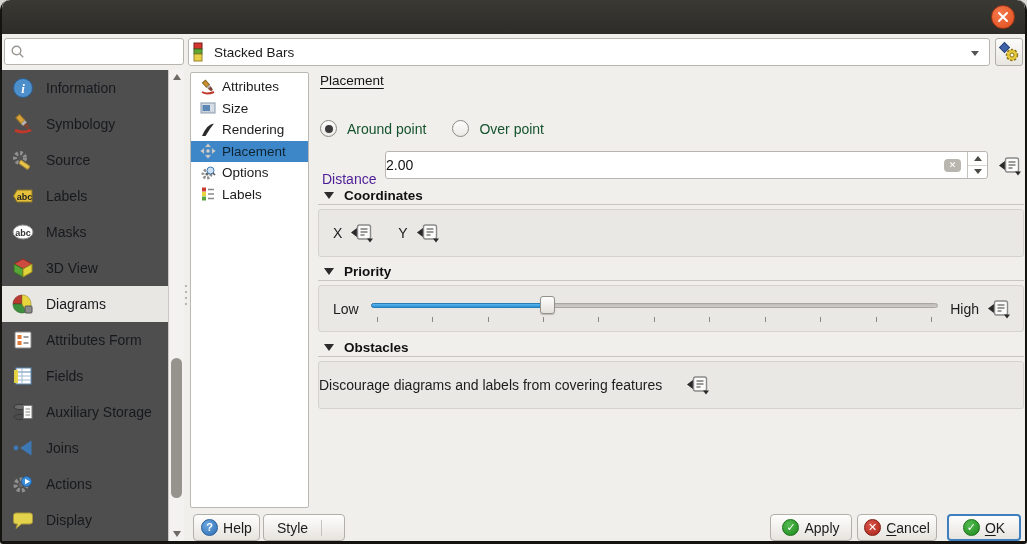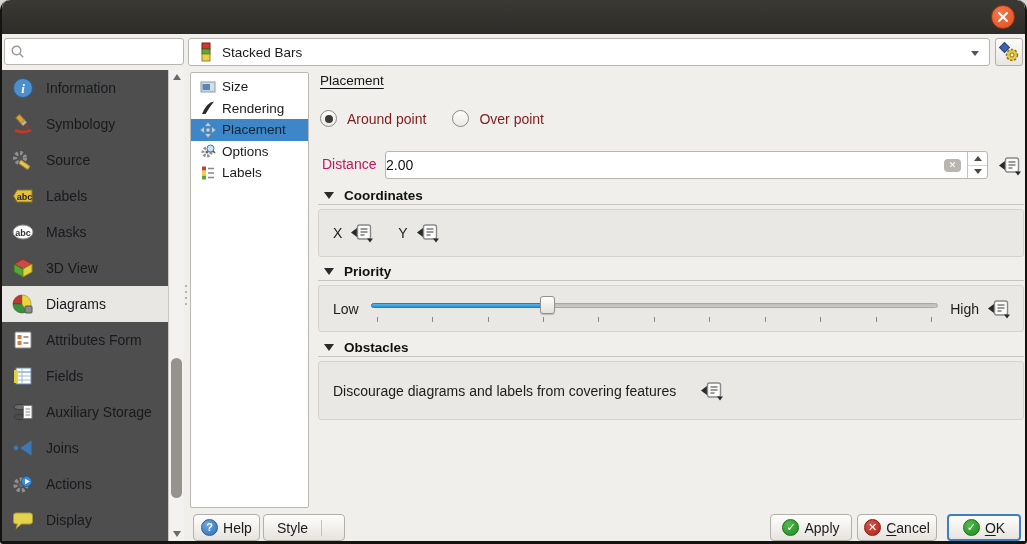--- a/index.html
+++ b/index.html
@@ -19,21 +19,21 @@
   .close-btn { position:absolute; right:10px; top:5px; width:24px; height:24px; border-radius:50%;
                background:radial-gradient(circle at 35% 30%, #f4764a, #e1501f);
                border:1px solid #9c3213; display:flex; align-items:center; justify-content:center; cursor:default; }
 
   
   .search-box { position:absolute; left:2px; top:38px; width:180px; height:27px; background:#ffffff;
                 border:1px solid #b8b5b0; border-radius:3px; display:flex; align-items:center; padding-left:5px; }
   .search-box input { border:none; outline:none; width:140px; font-size:13px; margin-left:4px;
                       font-family:inherit; background:transparent; }
   .combo { position:absolute; left:186px; top:38px; width:802px; height:28px; background:#ffffff;
-           border:1px solid #b8b5b0; border-radius:3px; display:flex; align-items:center; padding:0 8px; }
+           border:1px solid #b8b5b0; border-radius:3px; display:flex; align-items:center; padding:0 0; }
   .combo .combo-label { font-size:13.5px; color:#1a1a1a; margin-left:8px; }
   .combo .arrow-down { position:absolute; right:10px; top:12px; width:0; height:0;
                        border-left:4px solid transparent; border-right:4px solid transparent; border-top:5px solid #555; }
   .tool-btn { position:absolute; left:993px; top:38px; width:28px; height:28px;
               background:linear-gradient(#fcfcfb,#e9e6e1); border:1px solid #b3afa9; border-radius:3px;
               display:flex; align-items:center; justify-content:center; }
 
   
   .sidebar { position:absolute; left:0; top:70px; width:166px; height:471px; background:#4e4e4e; overflow:hidden; }
   .side-item { height:36px; display:flex; align-items:center; padding-left:9px; gap:11px;
@@ -55,27 +55,27 @@
   .tabpanel { position:absolute; left:188px; top:72px; width:119px; height:436px; background:#ffffff;
               border:1px solid #bbb8b3; border-radius:2px; padding-top:3px; }
   .tab-item { height:21.5px; display:flex; align-items:center; gap:6px; padding-left:8px;
               font-size:13.5px; color:#1b1b1b; cursor:default; }
   .tab-item.selected { background:#3d87c8; color:#0d2433; }
   .tab-icon { width:17px; height:17px; display:flex; align-items:center; justify-content:center; flex:none; }
 
   
   .page-heading { position:absolute; left:318px; top:73px; font-size:13.5px; color:#141414;
                   text-decoration:underline; text-underline-offset:3px; }
-  .radio-row { position:absolute; left:318px; top:110px; display:flex; align-items:center; gap:10px; font-size:14px; color:#7f1d1d; }
+  .radio-row { position:absolute; left:318px; top:120px; display:flex; align-items:center; gap:10px; font-size:14px; color:#14532d; }
   .radio { width:17px; height:17px; border-radius:50%; background:linear-gradient(#fdfdfd,#eceae6);
            border:1px solid #8d8a85; display:inline-flex; align-items:center; justify-content:center; }
   .radio.checked::after { content:""; width:8px; height:8px; border-radius:50%; background:#3a3a3a; }
   .radio-label { margin-right:16px; }
 
-  .distance-label { position:absolute; left:320px; top:156px; font-size:14px; color:#be185d; }
+  .distance-label { position:absolute; left:320px; top:171px; font-size:14px; color:#4c1d95; }
   .spinbox { position:absolute; left:383px; top:151px; width:603px; height:28px; background:#ffffff;
              border:1px solid #b8b5b0; border-radius:3px; display:flex; align-items:center; }
   .spin-value { flex:1; font-size:14px; color:#111; }
   .clear-chip { width:17px; height:13px; background:#b9b6b0; border-radius:4px; margin-right:6px;
                 display:flex; align-items:center; justify-content:center; color:#fff; font-size:9px; font-weight:bold; line-height:1; }
   .spin-arrows { width:20px; height:100%; border-left:1px solid #c6c3be; display:flex; flex-direction:column; }
   .spin-arrows > div { flex:1; display:flex; align-items:center; justify-content:center; }
   .spin-arrows .up-t { border-bottom:1px solid #d8d5d0; }
   .tri-up { width:0; height:0; border-left:4px solid transparent; border-right:4px solid transparent; border-bottom:5px solid #4c4a46; }
   .tri-down { width:0; height:0; border-left:4px solid transparent; border-right:4px solid transparent; border-top:5px solid #4c4a46; }
@@ -301,20 +301,33 @@
       <span class="scroll-arrow down"></span>
     </div>
     <div class="splitter-dots">
         <i></i>
         <i></i>
         <i></i>
         <i></i>
       </div>
 
     <div class="tabpanel">
+      <div class="tab-item">
+        <span class="tab-icon">
+          <svg width="16" height="16" viewBox="0 0 16 16">
+              <g transform="rotate(-42 8 7)">
+                <rect x="6" y="1" width="4" height="6" fill="#c8902f" stroke="#8a6420"></rect>
+                <rect x="6" y="7" width="4" height="2" fill="#b5b5b5"></rect>
+                <path d="M6 9 h4 l-.8 4 h-2.4 z" fill="#7a4434"></path>
+              </g>
+              <path d="M2 13 q5 3 12 0" stroke="#c0392b" stroke-width="2" fill="none"></path>
+            </svg>
+        </span>
+        <span>Attributes</span>
+      </div>
       <div class="tab-item">
         <span class="tab-icon">
           <svg width="16" height="16" viewBox="0 0 16 16">
               <rect x="1" y="3" width="14" height="10" fill="#d7dee6" stroke="#8899aa"></rect>
               <rect x="2.5" y="5" width="7.5" height="6" fill="#5b87b5"></rect>
               <line x1="2" y1="12" x2="14" y2="12" stroke="#aab4bd" stroke-dasharray="1 1"></line>
             </svg>
         </span>
         <span>Size</span>
       </div>
@@ -463,21 +476,21 @@
     <line x1="10.5" y1="12" x2="14.5" y2="12" stroke="#5c5c5c" stroke-width="1.2"></line>
     <polygon points="17,15.5 23,15.5 20,19.5" fill="#2a2a2a"></polygon>
   </svg>
 </span>
     </div>
 
     <div class="group-header" style="top:338px;">
       <span class="tri"></span>
       <span class="gtitle">Obstacles</span>
     </div>
-    <div class="group-panel" style="top:361px; height:59px; padding-left:14px; gap:24px;">
+    <div class="group-panel" style="top:361px; height:48px; gap:24px;">
       <span class="inline-label">Discourage diagrams and labels from covering features</span>
       <span class="dd-slot">
   <svg width="24" height="20" viewBox="0 0 24 20">
     <polygon points="1,9.5 7.5,4.5 7.5,14.5" fill="#2a2a2a"></polygon>
     <rect x="7.5" y="2" width="13" height="14" rx="2" fill="#fbfbfa" stroke="#8a8a8a" stroke-width="1.4"></rect>
     <line x1="10.5" y1="6" x2="17.5" y2="6" stroke="#5c5c5c" stroke-width="1.2"></line>
     <line x1="10.5" y1="9" x2="17.5" y2="9" stroke="#5c5c5c" stroke-width="1.2"></line>
     <line x1="10.5" y1="12" x2="14.5" y2="12" stroke="#5c5c5c" stroke-width="1.2"></line>
     <polygon points="17,15.5 23,15.5 20,19.5" fill="#2a2a2a"></polygon>
   </svg>

